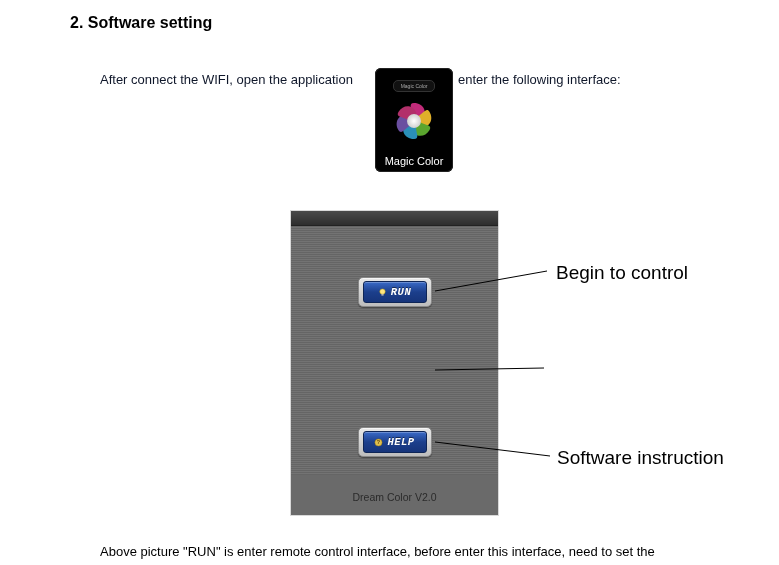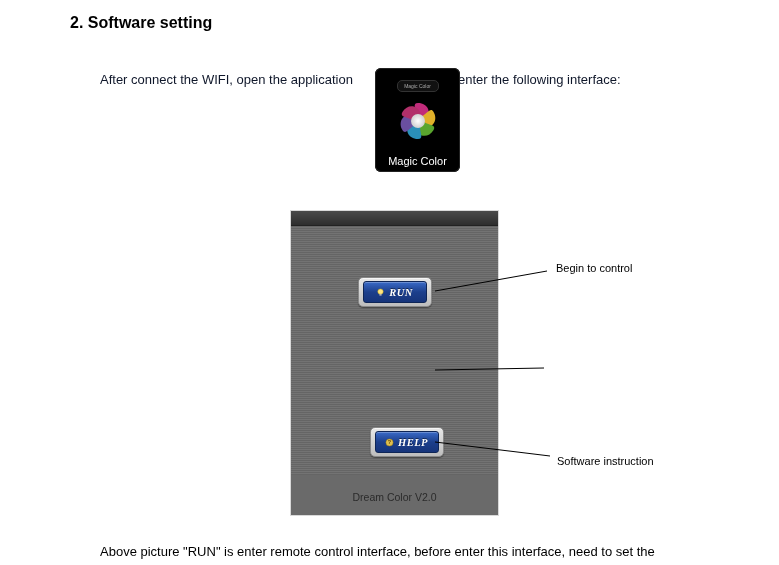--- a/index.html
+++ b/index.html
@@ -46,21 +46,20 @@
   
   .app-icon {
     position: absolute;
     left: 375px;
     top: 68px;
     width: 78px;
     height: 104px;
     background: #000;
     border-radius: 6px;
     box-shadow: inset 0 0 0 1px #222;
-    padding-left: 7px;
   }
   .app-icon .swirl {
     position: absolute;
     left: 50%;
     top: 28px;
     transform: translateX(-50%);
     width: 50px;
     height: 50px;
   }
   .app-icon .app-label {
@@ -151,25 +150,25 @@
     height: 9px;
     flex-shrink: 0;
   }
   .phone-button .btn-label {
     color: #fff;
     font-size: 10.5px;
     font-style: italic;
     font-weight: bold;
     letter-spacing: 0.5px;
     text-shadow: 0 -1px 0 rgba(0,0,0,0.5);
-    font-family: Liberation Serif, serif;
+    font-family: Liberation Mono, monospace;
   }
   .btn-run   { top: 66px; }
   .btn-setup { top: 144px; }
-  .btn-help  { top: 216px; margin-left: 12px; }
+  .btn-help  { top: 216px; }
 
   .phone-version {
     position: absolute;
     left: 0; right: 0;
     bottom: 12px;
     text-align: center;
     font-size: 10.5px;
     color: #2b2b2b;
   }
 
@@ -178,27 +177,27 @@
     position: absolute;
     left: 0;
     top: 0;
     width: 779px;
     height: 565px;
     pointer-events: none;
   }
 
   .callout {
     position: absolute;
-    font-size: 11px;
+    font-size: 19px;
     color: #000;
     white-space: nowrap;
   }
   .callout-1 { left: 556px; top: 262px; }
   .callout-2 { left: 551px; top: 360px; }
-  .callout-3 { left: 557px; top: 447px; margin-top: 8px; }
+  .callout-3 { left: 557px; top: 447px; }
 
   .bottom-text {
     position: absolute;
     left: 100px;
     top: 544px;
     font-size: 13px;
     color: #000;
     white-space: nowrap;
   }
 </style>

